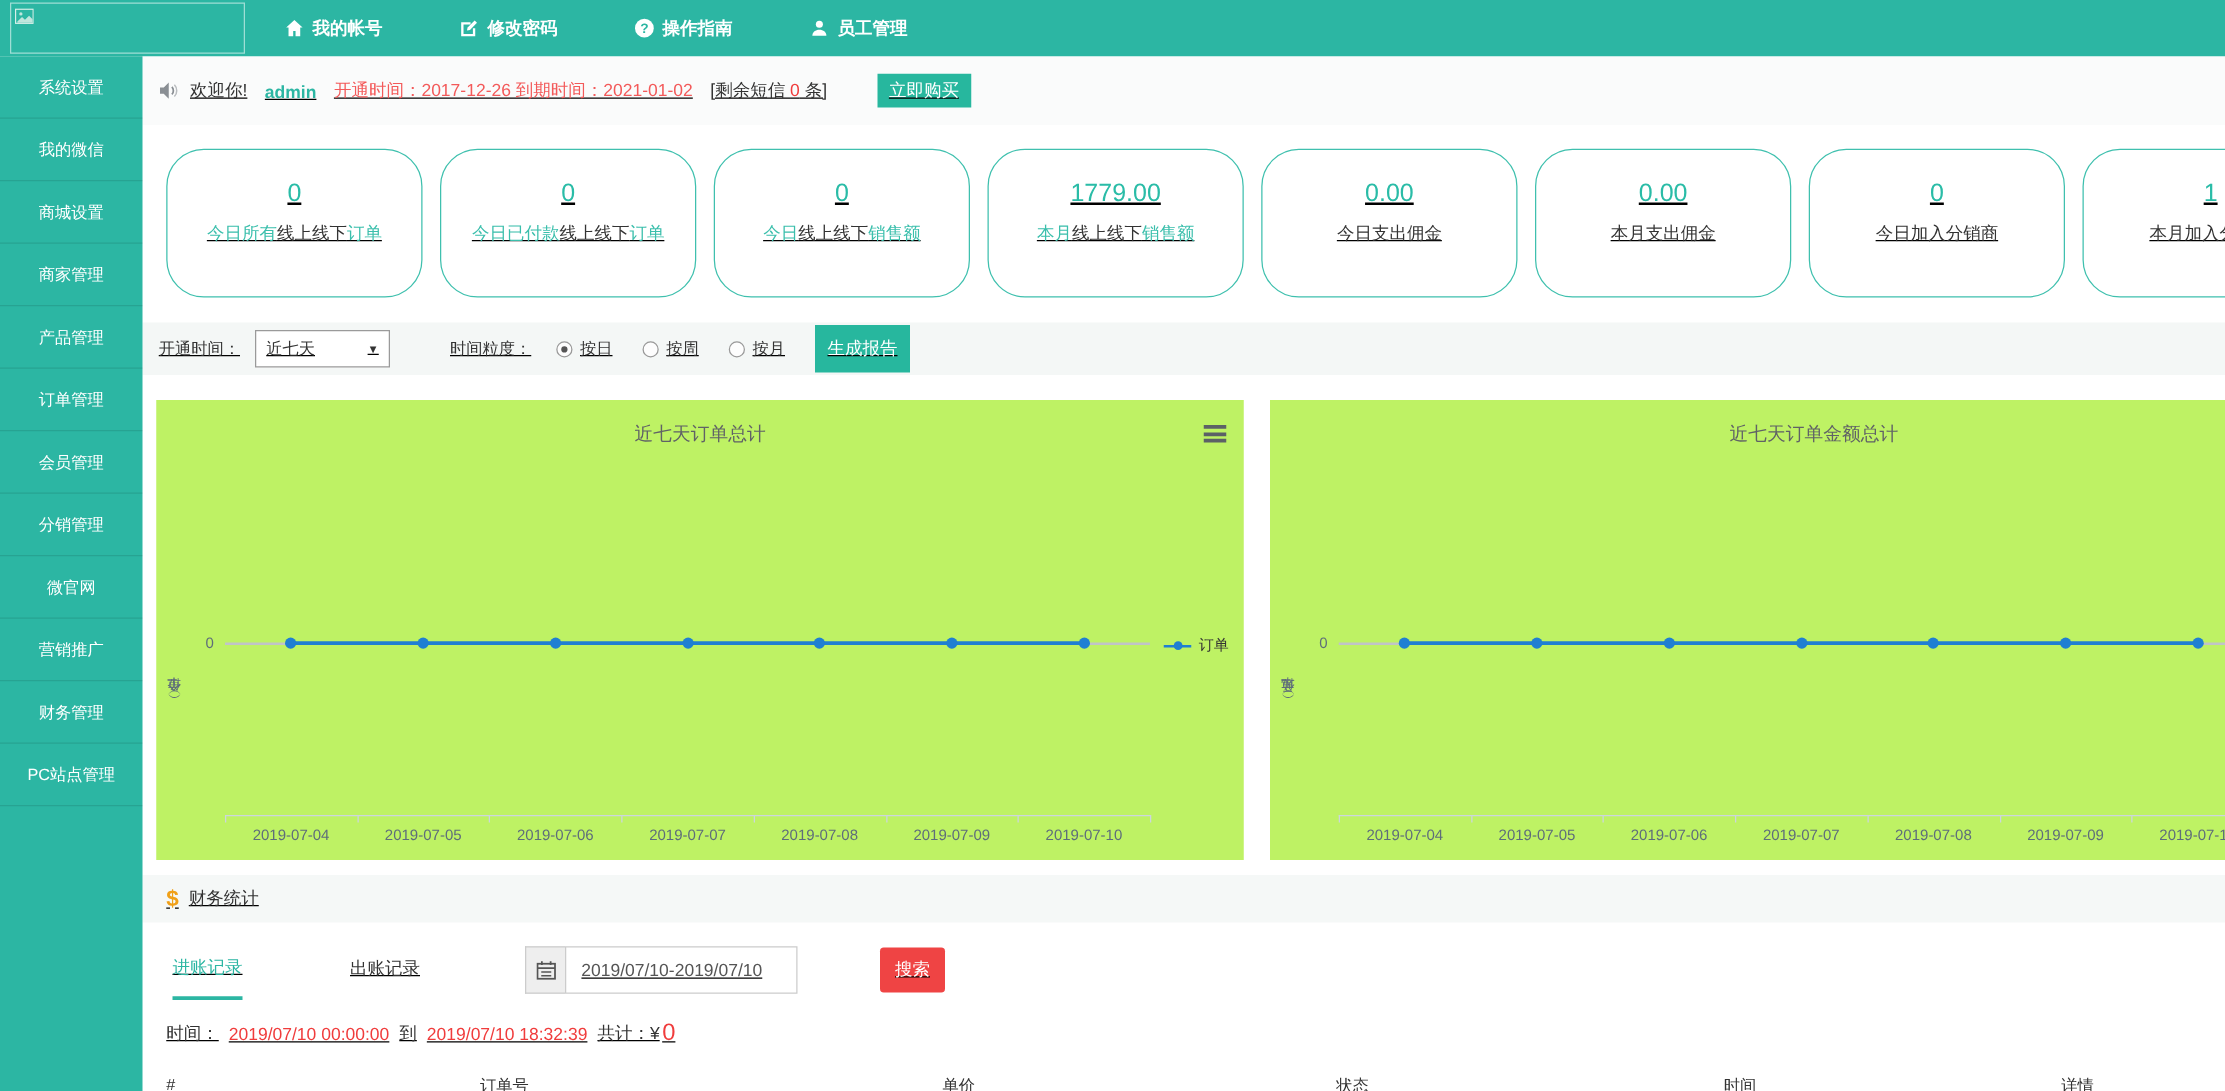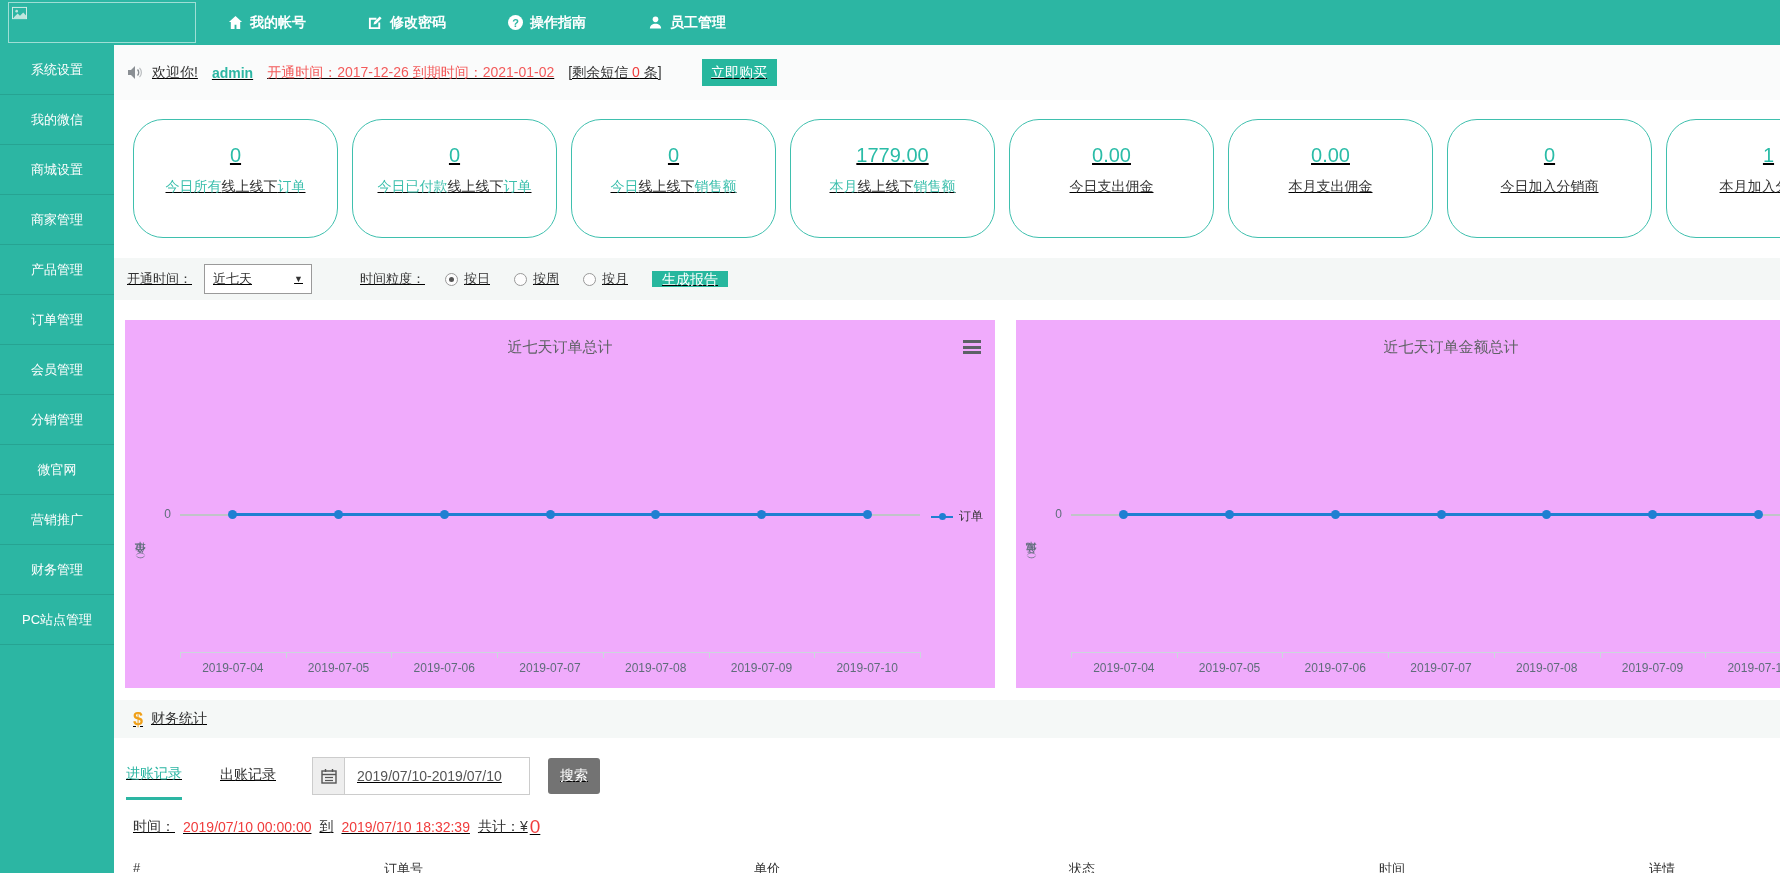--- a/index.html
+++ b/index.html
@@ -42,25 +42,25 @@
 
   
   .filter-bar { margin-top:20px; height:42px; background:#f4f7f6; display:flex; align-items:center; padding-left:13px; font-size:13px; color:#333; }
   .dd { margin-left:12px; width:108px; height:30px; background:#fff; border:1px solid #9a9a9a; display:flex; align-items:center; padding:0 8px; justify-content:space-between; cursor:pointer; }
   .dd .arr { font-size:9px; color:#333; }
   .gran-label { margin-left:48px; }
   .radios { display:flex; align-items:center; margin-left:20px; gap:24px; }
   .radio { display:flex; align-items:center; gap:6px; cursor:pointer; color:#333; }
   .rdot { width:13px; height:13px; border-radius:50%; border:1px solid #999; background:#fdfdfd; position:relative; }
   .rdot.sel::after { content:""; position:absolute; left:3px; top:3px; width:5px; height:5px; border-radius:50%; background:#555; }
-  .report-btn { margin-left:24px; width:76px; height:16px; background:#27b79e; color:#fff; border:none; font-size:14px; cursor:pointer; }
+  .report-btn { margin-left:24px; width:76px; height:38px; background:#27b79e; color:#fff; border:none; font-size:14px; cursor:pointer; }
 
   
   .charts { margin-top:20px; padding-left:11px; display:flex; gap:21px; }
-  .chart-panel { position:relative; flex:0 0 870px; height:368px; background:#f0abfc; }
+  .chart-panel { position:relative; flex:0 0 870px; height:368px; background:#bef264; }
   .chart-title { position:absolute; top:18px; left:0; width:100%; text-align:center; font-size:15px; color:#606266; }
   .chart-menu { position:absolute; top:20px; right:14px; width:18px; height:14px; display:flex; flex-direction:column; justify-content:space-between; cursor:pointer; }
   .chart-menu i { display:block; height:3px; background:#5c6166; }
   .y-name { position:absolute; left:8px; top:150px; height:92px; writing-mode:vertical-rl; transform:rotate(180deg); font-size:11px; color:#5e6d7a; display:flex; align-items:center; }
   .tick0 { position:absolute; left:26px; top:187px; width:20px; text-align:right; font-size:12px; color:#5e6d7a; }
   .gridline { position:absolute; left:55px; top:194px; width:740px; height:2px; background:#c0c4c8; }
   .series-line { position:absolute; top:193px; height:3px; background:#1f7fd2; z-index:2; }
   .dot { position:absolute; top:190px; width:9px; height:9px; border-radius:50%; background:#1f7fd2; z-index:3; }
   .xaxis { position:absolute; left:55px; top:332px; width:740px; height:1px; background:#ccd6dd; }
   .xtick { position:absolute; top:332px; width:1px; height:6px; background:#ccd6dd; }
@@ -69,29 +69,29 @@
   .lg-marker { position:relative; width:22px; height:9px; }
   .lg-marker .ln { position:absolute; left:0; top:3.5px; width:22px; height:2px; background:#1f7fd2; }
   .lg-marker .dt { position:absolute; left:7.5px; top:1px; width:7px; height:7px; border-radius:50%; background:#1f7fd2; }
   .legend span { font-size:12px; color:#333; }
 
   
   .finance-header { margin-top:12px; height:38px; background:#f5f8f7; display:flex; align-items:center; padding-left:19px; gap:8px; }
   .dollar { color:#f0a018; font-size:18px; font-weight:bold; }
   .fin-title { font-size:14px; color:#333; }
 
-  .tabs-row { margin-top:14px; height:48px; display:flex; align-items:center; padding-left:12px; }
+  .tabs-row { margin-top:14px; height:48px; display:flex; align-items:center; padding-left:24px;gap:48px; }
   .tab { font-size:14px; color:#333; padding-bottom:14px; padding-top:12px; cursor:pointer; }
   .tab.active { color:#2cb6a3; border-bottom:3px solid #2cb6a3; }
   .tab + .tab { margin-left:38px; }
   .date-group { display:flex; margin-left:36px; height:38px; }
   .cal-box { width:32px; height:38px; background:#eeeeee; border:1px solid #ccc; border-right:none; display:flex; align-items:center; justify-content:center; cursor:pointer; }
   .date-input { width:186px; height:38px; border:1px solid #ccc; background:#fff; font-size:14px; color:#555; padding-left:12px;
     font-family:"Liberation Sans","DejaVu Sans",sans-serif; }
-  .search-btn { margin-left:18px; width:52px; height:36px; background:#737373; color:#fff; border:none; border-radius:3px; font-size:14px; cursor:pointer; }
+  .search-btn { margin-left:18px; width:52px; height:36px; background:#ef4444; color:#fff; border:none; border-radius:3px; font-size:14px; cursor:pointer; }
 
   .time-row { margin-top:12px; height:30px; display:flex; align-items:center; padding-left:19px; font-size:14px; color:#333; }
   .time-row .red { color:#f03c3c; }
   .time-row .gap { margin:0 8px; }
   .big-red { color:#f03c3c; font-size:19px; margin-left:2px; }
 
   .table-head { position:relative; margin-top:18px; height:19px; overflow:hidden; }
   .th-col { position:absolute; top:0; font-size:13px; color:#333; white-space:nowrap; }
 </style>
 </head>

